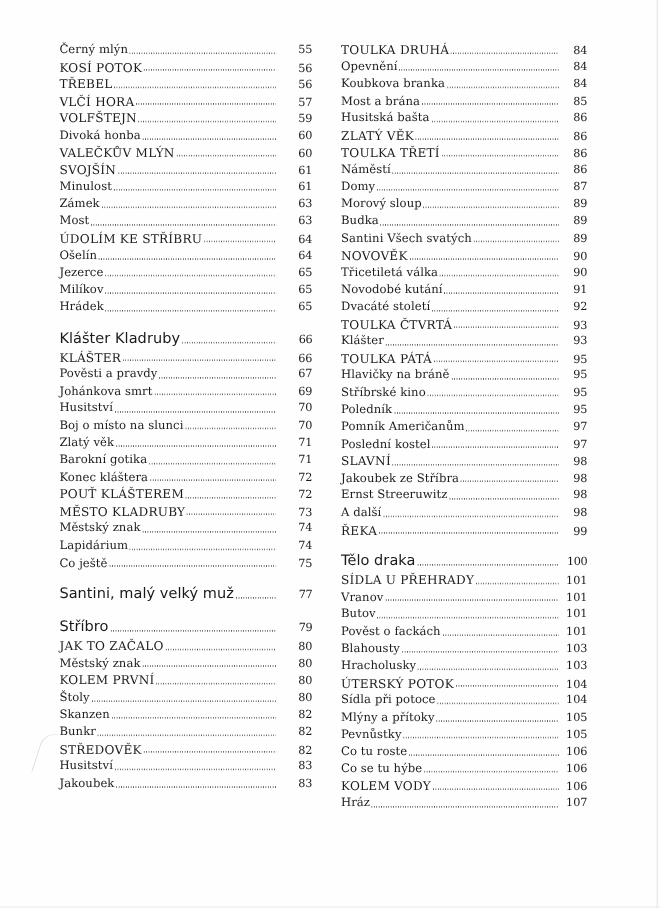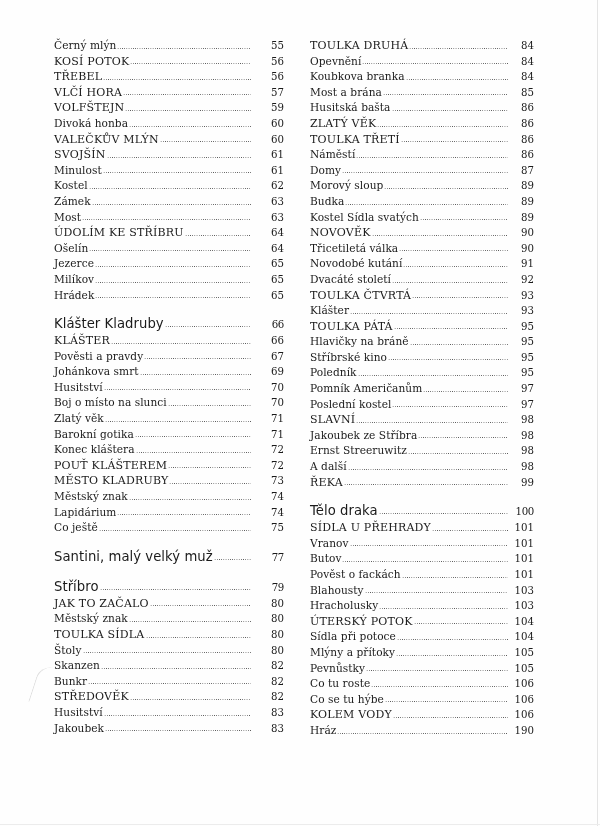--- a/index.html
+++ b/index.html
@@ -116,25 +116,20 @@
         <span class="title">SVOJŠÍN</span>
         <span class="dots"></span>
         <span class="page-num">61</span>
       </div>
       <div class="entry normal">
         <span class="title">Minulost</span>
         <span class="dots"></span>
         <span class="page-num">61</span>
       </div>
       <div class="entry normal">
-        <span class="title">Kostel</span>
-        <span class="dots"></span>
-        <span class="page-num">62</span>
-      </div>
-      <div class="entry normal">
         <span class="title">Zámek</span>
         <span class="dots"></span>
         <span class="page-num">63</span>
       </div>
       <div class="entry normal">
         <span class="title">Most</span>
         <span class="dots"></span>
         <span class="page-num">63</span>
       </div>
       <div class="entry caps">
@@ -249,21 +244,21 @@
         <span class="title">JAK TO ZAČALO</span>
         <span class="dots"></span>
         <span class="page-num">80</span>
       </div>
       <div class="entry normal">
         <span class="title">Městský znak</span>
         <span class="dots"></span>
         <span class="page-num">80</span>
       </div>
       <div class="entry caps">
-        <span class="title">TOULKA SÍDLA</span>
+        <span class="title">KOLEM PRVNÍ</span>
         <span class="dots"></span>
         <span class="page-num">80</span>
       </div>
       <div class="entry normal">
         <span class="title">Štoly</span>
         <span class="dots"></span>
         <span class="page-num">80</span>
       </div>
       <div class="entry normal">
         <span class="title">Skanzen</span>
@@ -341,21 +336,21 @@
         <span class="title">Morový sloup</span>
         <span class="dots"></span>
         <span class="page-num">89</span>
       </div>
       <div class="entry normal">
         <span class="title">Budka</span>
         <span class="dots"></span>
         <span class="page-num">89</span>
       </div>
       <div class="entry normal">
-        <span class="title">Kostel Sídla svatých</span>
+        <span class="title">Santini Všech svatých</span>
         <span class="dots"></span>
         <span class="page-num">89</span>
       </div>
       <div class="entry caps">
         <span class="title">NOVOVĚK</span>
         <span class="dots"></span>
         <span class="page-num">90</span>
       </div>
       <div class="entry normal">
         <span class="title">Třicetiletá válka</span>
@@ -504,16 +499,16 @@
         <span class="page-num">106</span>
       </div>
       <div class="entry caps">
         <span class="title">KOLEM VODY</span>
         <span class="dots"></span>
         <span class="page-num">106</span>
       </div>
       <div class="entry normal">
         <span class="title">Hráz</span>
         <span class="dots"></span>
-        <span class="page-num">190</span>
+        <span class="page-num">107</span>
       </div>
     </div>
 </div>
 
 </body></html>

